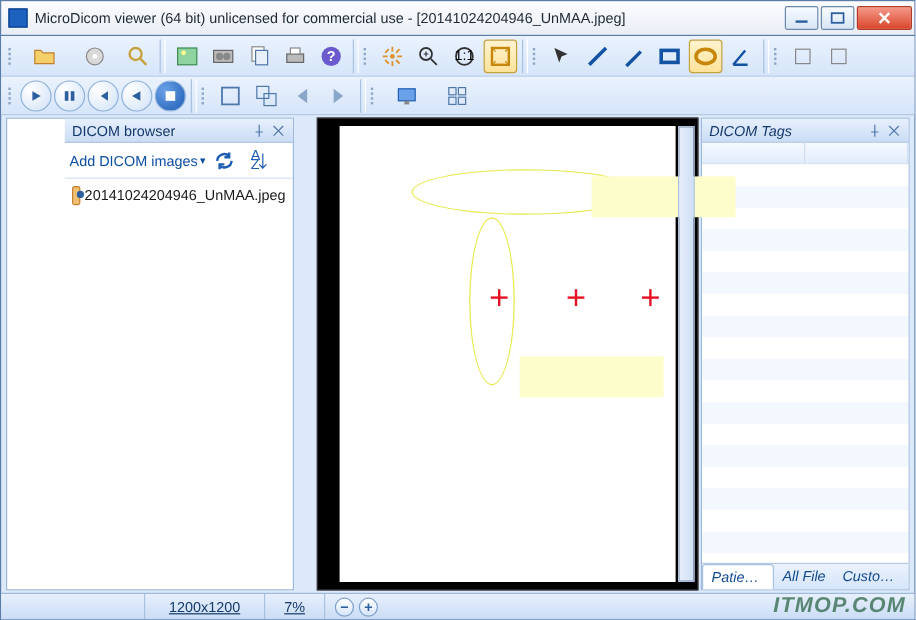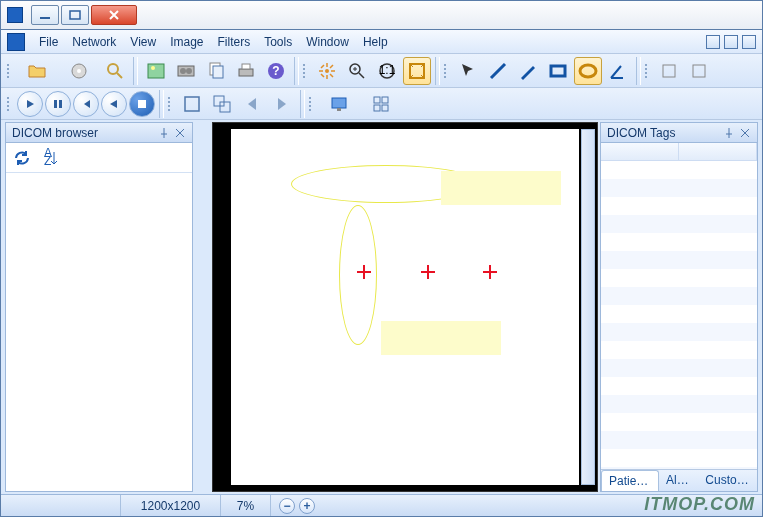--- a/index.html
+++ b/index.html
@@ -38,21 +38,21 @@
   .pbtn { width:26px; height:26px; border-radius:13px; border:1px solid #8fb0da; background:radial-gradient(circle at 30% 30%, #fff, #cfe1f7); display:flex;align-items:center;justify-content:center; cursor:pointer;}
   .pbtn svg { width:12px;height:12px; fill:#2d5f9e; }
   .pbtn.solid { background:radial-gradient(circle at 30% 30%, #6aa1e8, #1d5db3); }
   .pbtn.solid svg { fill:#fff; }
 
   
   .mainsplit { flex:1; display:flex; min-height:0; }
 
   
   .panel { background:#fff; border:1px solid #9db8db; display:flex; flex-direction:column; }
-  .panel.left { width:188px; margin:2px 17px 2px 4px; }
+  .panel.left { width:240px; margin:2px 17px 2px 4px;padding-left:48px; }
   .panel-title { height:20px; background:linear-gradient(#e7f0fc,#cadcf5); padding:2px 6px; color:#15396b; display:flex; align-items:center; border-bottom:1px solid #9db8db; }
   .panel-title .pin { margin-left:auto; width:12px;height:12px; }
   .panel-title .x { width:12px;height:12px; margin-left:4px; }
   .browser-toolbar { height:30px; display:flex; align-items:center; padding:2px 4px; gap:4px; border-bottom:1px solid #d3e1f4; }
   .browser-toolbar .add { color:#0b4ea2; cursor:pointer; display:flex; align-items:center; gap:2px; }
   .browser-toolbar .chev { font-size:9px; color:#0b4ea2; }
   .tree { flex:1; overflow:auto; padding:4px; }
   .tree-item { display:flex; align-items:center; gap:4px; padding:2px; }
   .tree-item .ficon { width:16px;height:16px; background:#f0c070; border:1px solid #c08030; border-radius:2px; position:relative; }
   .tree-item .ficon::after{content:"";position:absolute;left:3px;top:3px;width:6px;height:6px;border-radius:3px;background:#2d5f9e;}
@@ -68,75 +68,60 @@
   .lbl1 { left:210px; top:42px; width:120px; height:34px; }
   .lbl2 { left:150px; top:192px; width:120px; height:34px; }
   .crosshair { position:absolute; width:14px; height:14px; }
   .crosshair::before,.crosshair::after{content:"";position:absolute;background:#e81123;}
   .crosshair::before{left:6px;top:0;width:2px;height:14px;}
   .crosshair::after{left:0;top:6px;width:14px;height:2px;}
   .c1{left:126px;top:136px;} .c2{left:190px;top:136px;} .c3{left:252px;top:136px;}
   .scroll-v { position:absolute; right:2px; top:6px; bottom:6px; width:14px; background:linear-gradient(90deg,#e6eefb,#cfdff6); border:1px solid #a9c1e0; }
 
   
-  .panel.right { width:158px; margin:2px 4px 2px 0; }
+  .panel.right { width:174px; margin:2px 4px 2px 0;font-style:italic; }
   .tags-head { height:18px; background:linear-gradient(#f5f9ff,#e2ecfa); border-bottom:1px solid #cddcf2; display:flex; }
   .tags-head .col { flex:1; border-right:1px solid #cddcf2; }
   .tags-body { flex:1; background:repeating-linear-gradient(#fff 0 18px,#f3f7fe 18px 36px); }
   .tags-tabs { height:22px; display:flex; background:linear-gradient(#eaf2fd,#d6e5fa); border-top:1px solid #b6c9e3; }
   .ttab { padding:3px 7px 0; color:#124a8f; cursor:pointer; white-space:nowrap; overflow:hidden; max-width:60px; text-overflow:ellipsis; }
   .ttab.active { background:#fff; border:1px solid #a9c1e0; border-bottom:none; border-radius:3px 3px 0 0; }
 
   
   .statusbar { height:22px; background:linear-gradient(#e7f0fc,#cadcf5); border-top:1px solid #9db8db; display:flex; align-items:center; font-size:11px; color:#153a6b; }
-  .statusbar .cell { padding:0 10px; border-right:1px solid #a9c1e0; height:100%; display:flex; align-items:center; }
+  .statusbar .cell { padding:0 10px; border-right:1px solid #a9c1e0; height:100%; display:flex; align-items:center;text-decoration:underline; }
   .zoomctl { display:flex; align-items:center; gap:4px; padding:0 8px; }
   .zbtn { width:16px;height:16px;border:1px solid #7fa0cc;border-radius:8px;display:flex;align-items:center;justify-content:center;background:linear-gradient(#fff,#d6e5fa); cursor:pointer; font-weight:bold; color:#2d5f9e;}
   .watermark { position:absolute; right:8px; bottom:2px; color:#14532d; font-weight:bold; font-size:18px; letter-spacing:1px; opacity:.65; font-style:italic; }
 </style>
 </head>
 <body>
 
 <div class="titlebar">
   <span class="app-icon"></span>
+  <span class="title-text">MicroDicom viewer (64 bit) unlicensed for commercial use - [20141024204946_UnMAA.jpeg]</span>
   <div class="winbtn">
       <svg viewBox="0 0 12 10">
         <rect x="1" y="7" width="10" height="2" fill="#2d5f9e"></rect>
       </svg>
     </div>
   <div class="winbtn">
       <svg viewBox="0 0 12 10">
         <rect x="1" y="1" width="10" height="8" fill="none" stroke="#2d5f9e" stroke-width="1.5"></rect>
       </svg>
     </div>
   <div class="winbtn close">
       <svg viewBox="0 0 12 10">
         <path d="M2 1 L10 9 M10 1 L2 9" stroke="#fff" stroke-width="2"></path>
       </svg>
     </div>
 </div>
 
 <div class="client">
 
-  <div class="menubar">
-    <span class="logo"></span>
-    <span class="menu-item">File</span>
-    <span class="menu-item">Network</span>
-    <span class="menu-item">View</span>
-    <span class="menu-item">Image</span>
-    <span class="menu-item">Filters</span>
-    <span class="menu-item">Tools</span>
-    <span class="menu-item">Window</span>
-    <span class="menu-item">Help</span>
-    <span class="mb-right">
-      <span class="sq"></span>
-      <span class="sq"></span>
-      <span class="sq"></span>
-    </span>
-  </div>
 
   <div class="toolbar">
     <span class="grip">
         <i></i>
         <i></i>
         <i></i>
         <i></i>
       </span>
     <div class="tbtn wide">
         <svg viewBox="0 0 20 20">
@@ -365,34 +350,44 @@
       <div class="panel-title">
         <span>DICOM browser</span>
         <svg class="pin" viewBox="0 0 12 12">
             <path d="M6 1v6M3 7h6M6 7v4" stroke="#4f77ab" fill="none"></path>
           </svg>
         <svg class="x" viewBox="0 0 12 12">
             <path d="M2 2l8 8M10 2l-8 8" stroke="#4f77ab"></path>
           </svg>
       </div>
       <div class="browser-toolbar">
+        <span class="add">
+          <span>Add DICOM images</span>
+          <span class="chev">▾</span>
+        </span>
         <div class="tbtn" style="width:24px;height:24px">
             <svg viewBox="0 0 20 20">
               <path d="M4 10a6 6 0 0 1 10-4M16 10a6 6 0 0 1-10 4" fill="none" stroke="#1d5db3" stroke-width="2"></path>
               <path d="M14 3v4h-4M6 17v-4h4" fill="none" stroke="#1d5db3" stroke-width="2"></path>
             </svg>
           </div>
         <div class="tbtn" style="width:24px;height:24px">
             <svg viewBox="0 0 20 20">
               <text x="4" y="9" font-size="8" fill="#1d5db3">A</text>
               <text x="4" y="17" font-size="8" fill="#1d5db3">Z</text>
               <path d="M14 4v12l3-3M14 16l-3-3" stroke="#1d5db3" fill="none"></path>
             </svg>
           </div>
       </div>
+      <div class="tree">
+        <div class="tree-item">
+          <span class="ficon"></span>
+          <span>20141024204946_UnMAA.jpeg</span>
+        </div>
+      </div>
     </div>
 
     <div class="center">
       <div class="canvas-frame">
         <div class="canvas-inner">
           <div class="ellipse1"></div>
           <div class="ellipse2"></div>
           <div class="lbl lbl1"></div>
           <div class="lbl lbl2"></div>
           <div class="crosshair c1"></div>

